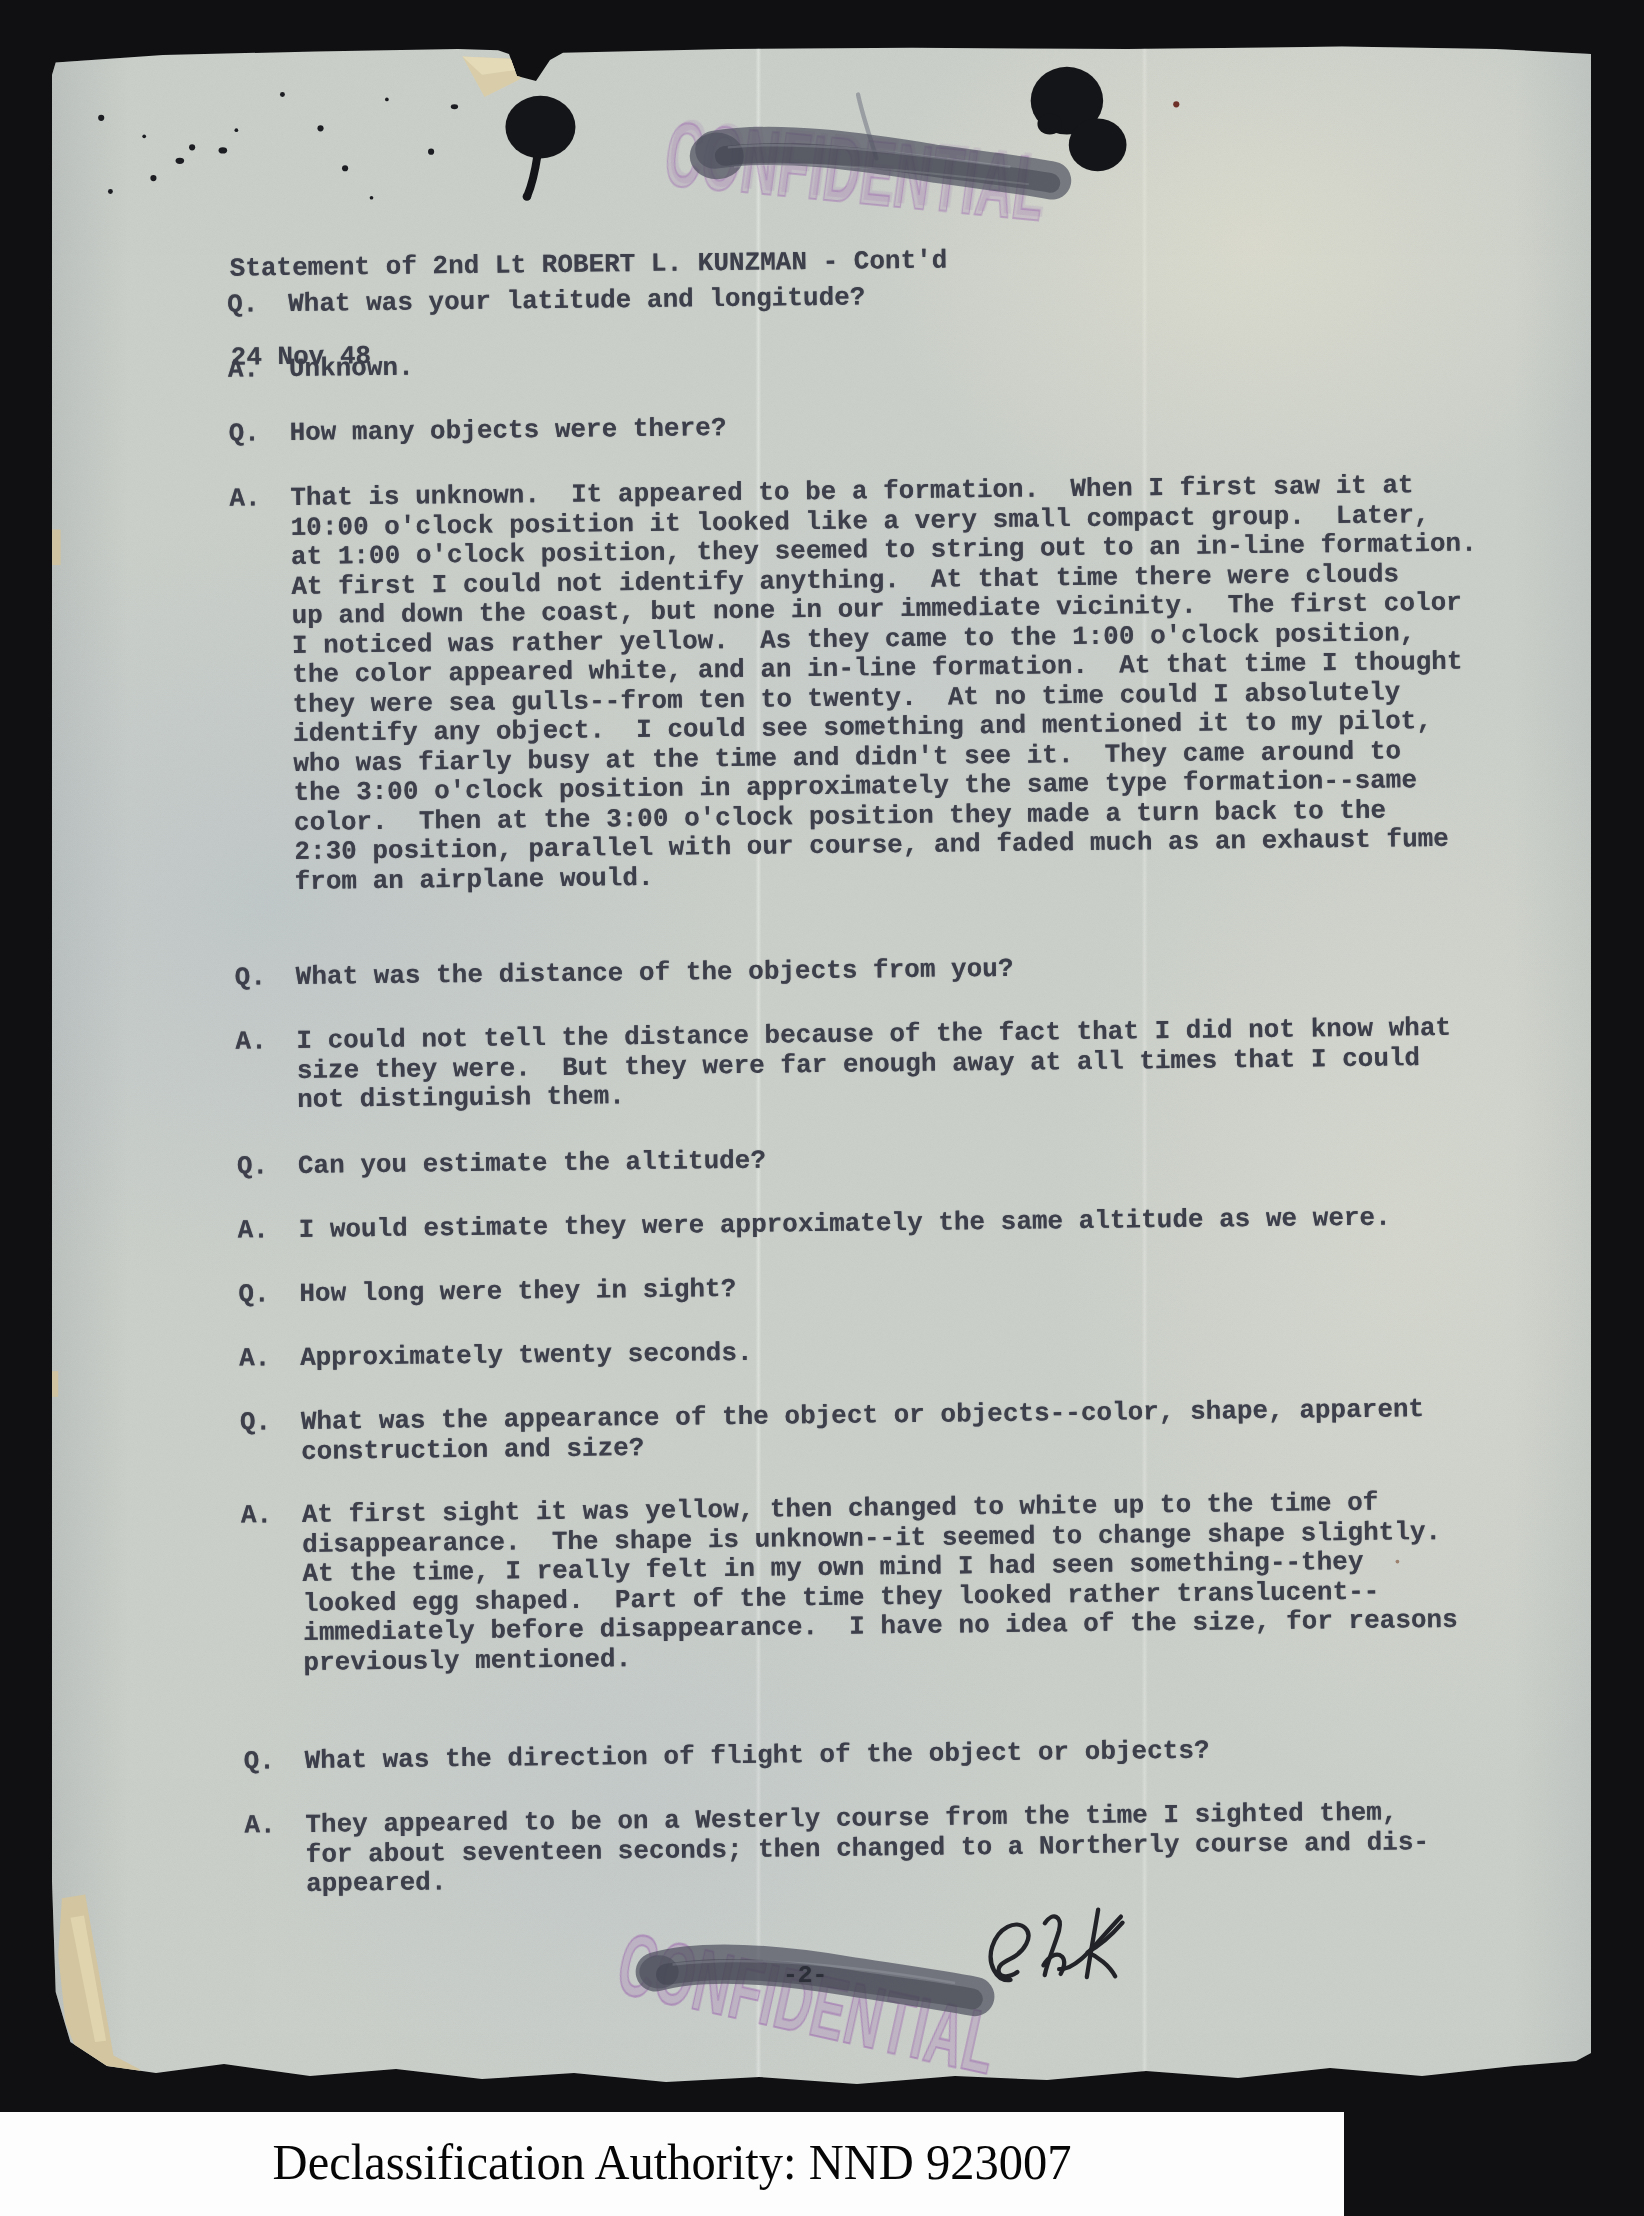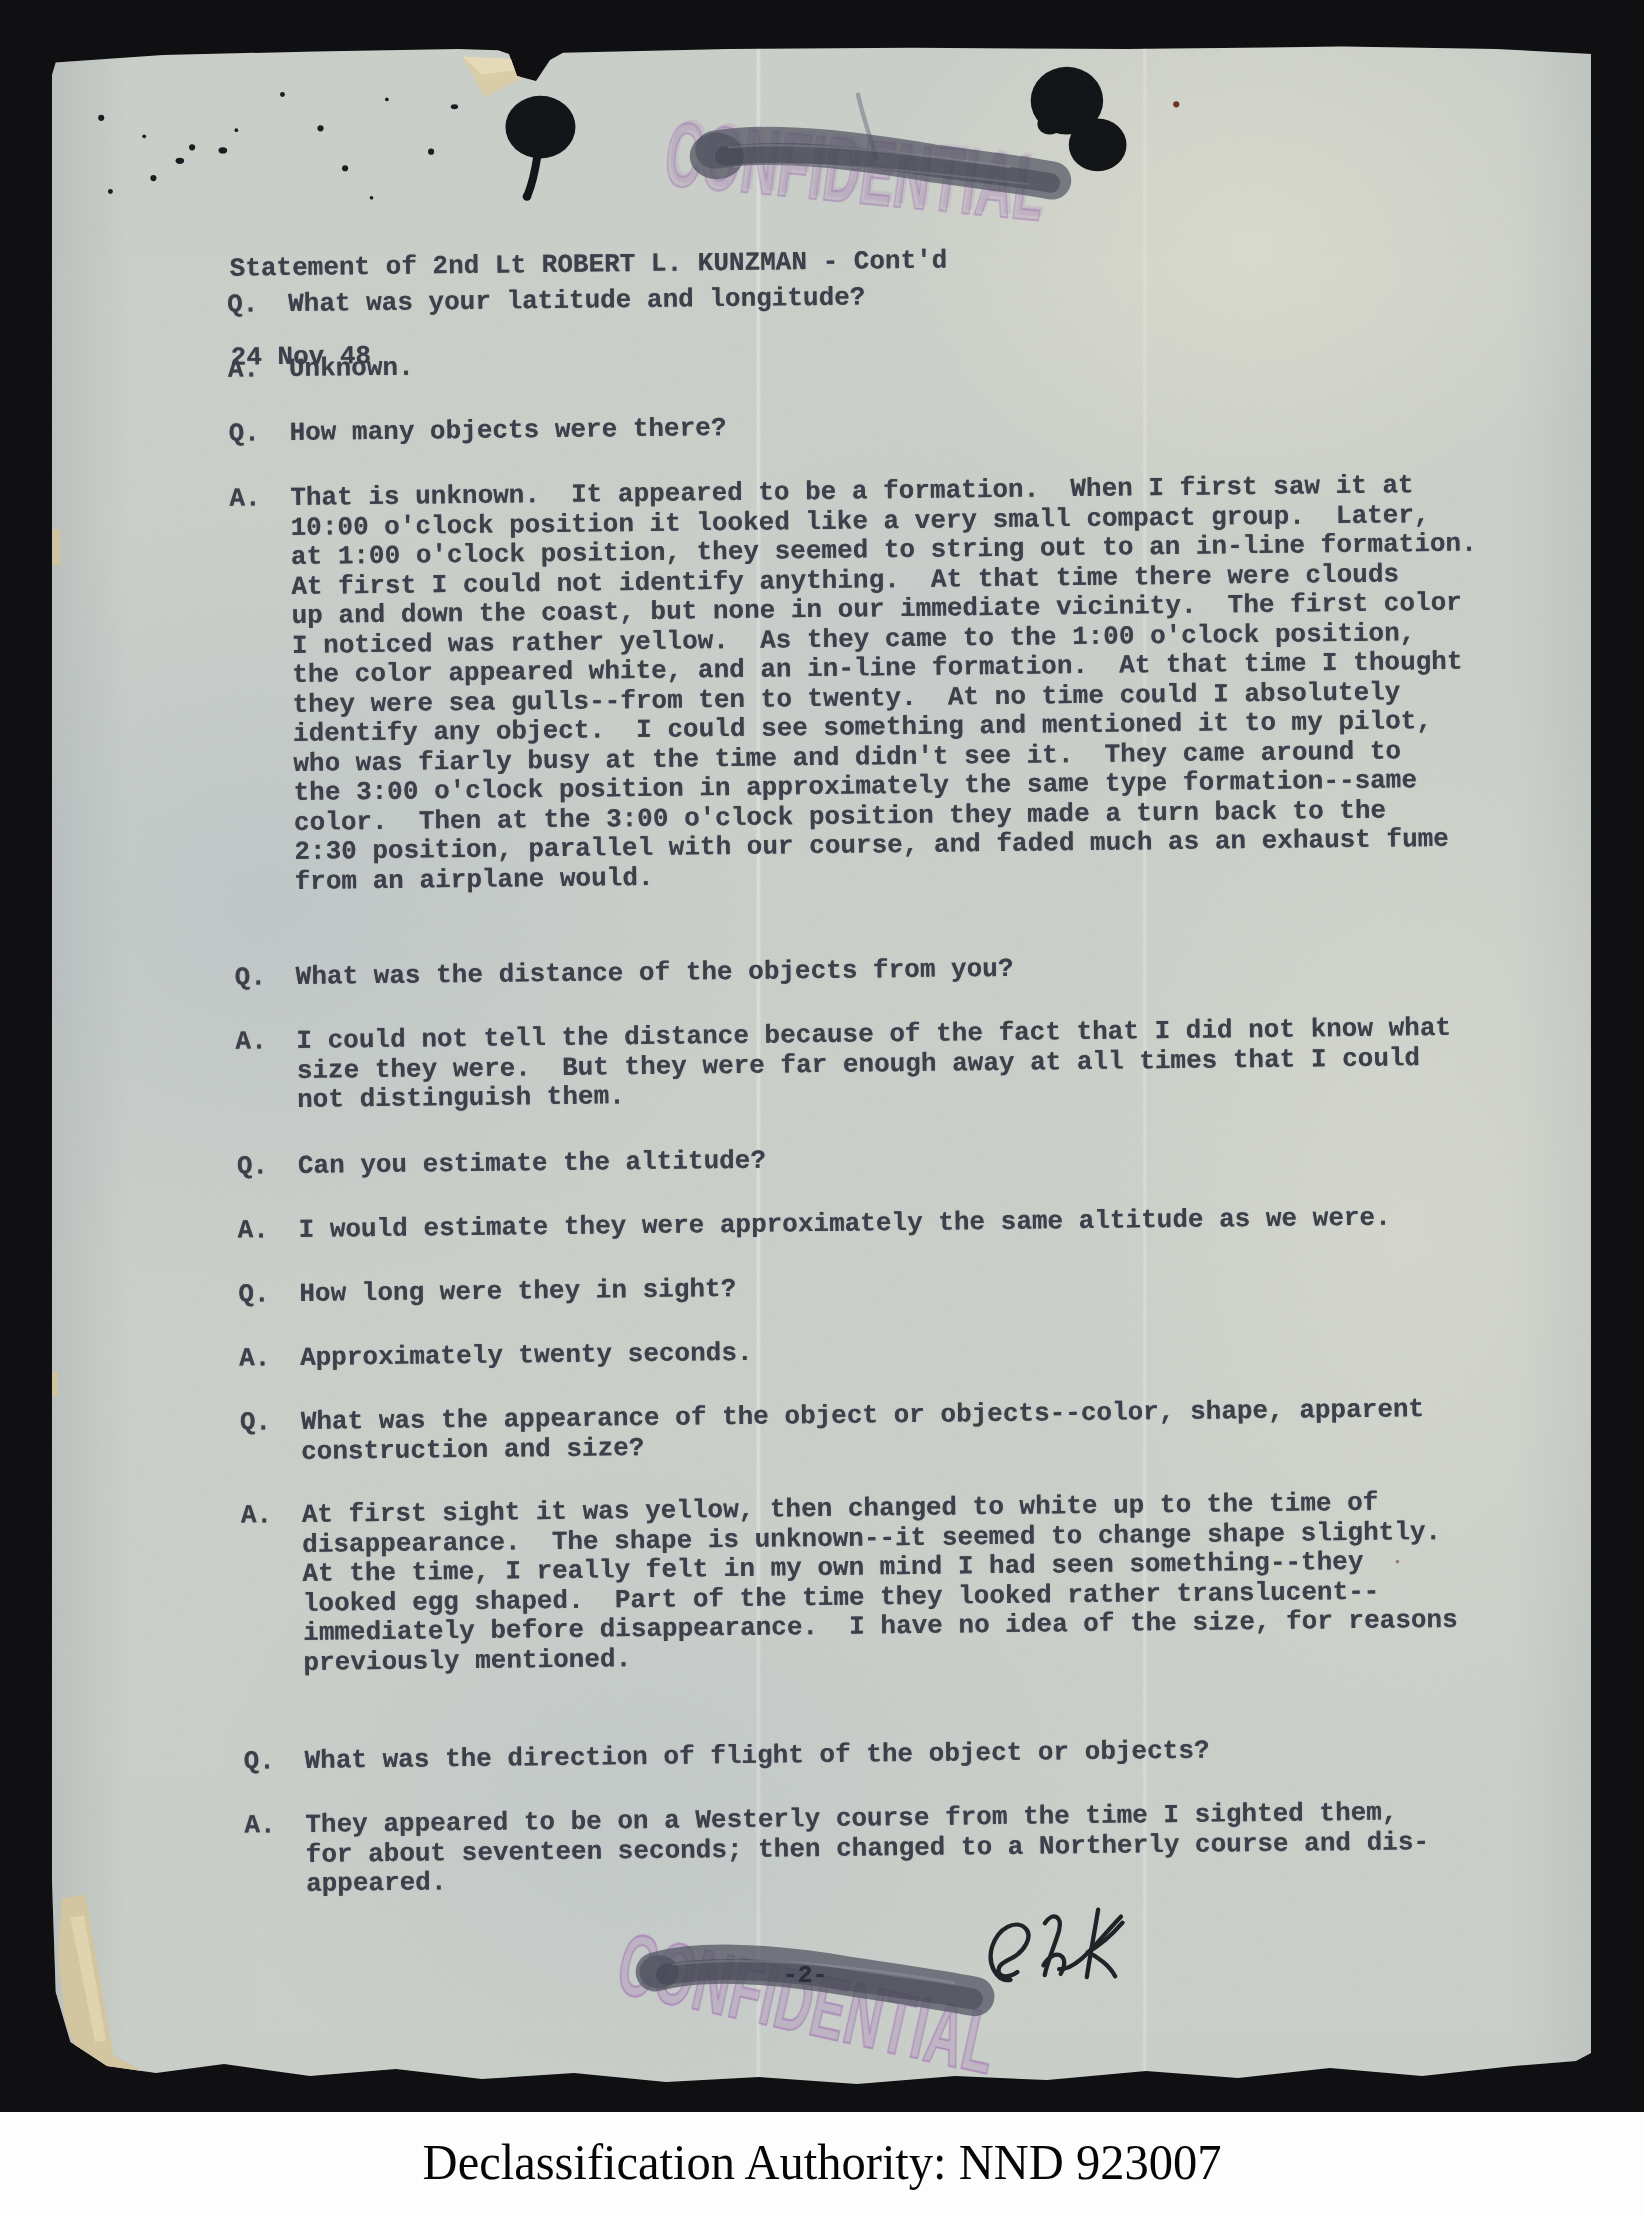--- a/index.html
+++ b/index.html
@@ -82,21 +82,21 @@
     position:absolute;left:731px;top:1924px;z-index:7;
     font-family:"Liberation Mono","DejaVu Sans Mono",monospace;
     font-size:24.6px;font-weight:700;color:#2c2e38;
     text-shadow:0 0 1.2px rgba(44,46,56,.6);
   }
   .marks{position:absolute;inset:0;z-index:6;pointer-events:none;}
   .signature{position:absolute;left:919px;top:1865px;z-index:8;transform:rotate(-4deg);}
 
   
   .footer{
-    position:absolute;left:0;top:2112px;width:1644px;height:104px;
+    position:absolute;left:0;top:2112px;width:1344px;height:104px;
     background:#fdfdfd;z-index:10;
   }
   .footer-text{
     text-align:center;
     font-family:"Liberation Serif","DejaVu Serif",serif;
     font-size:50px;line-height:101px;color:#060606;
     transform:scaleX(.97);
   }
 </style>
 </head>

